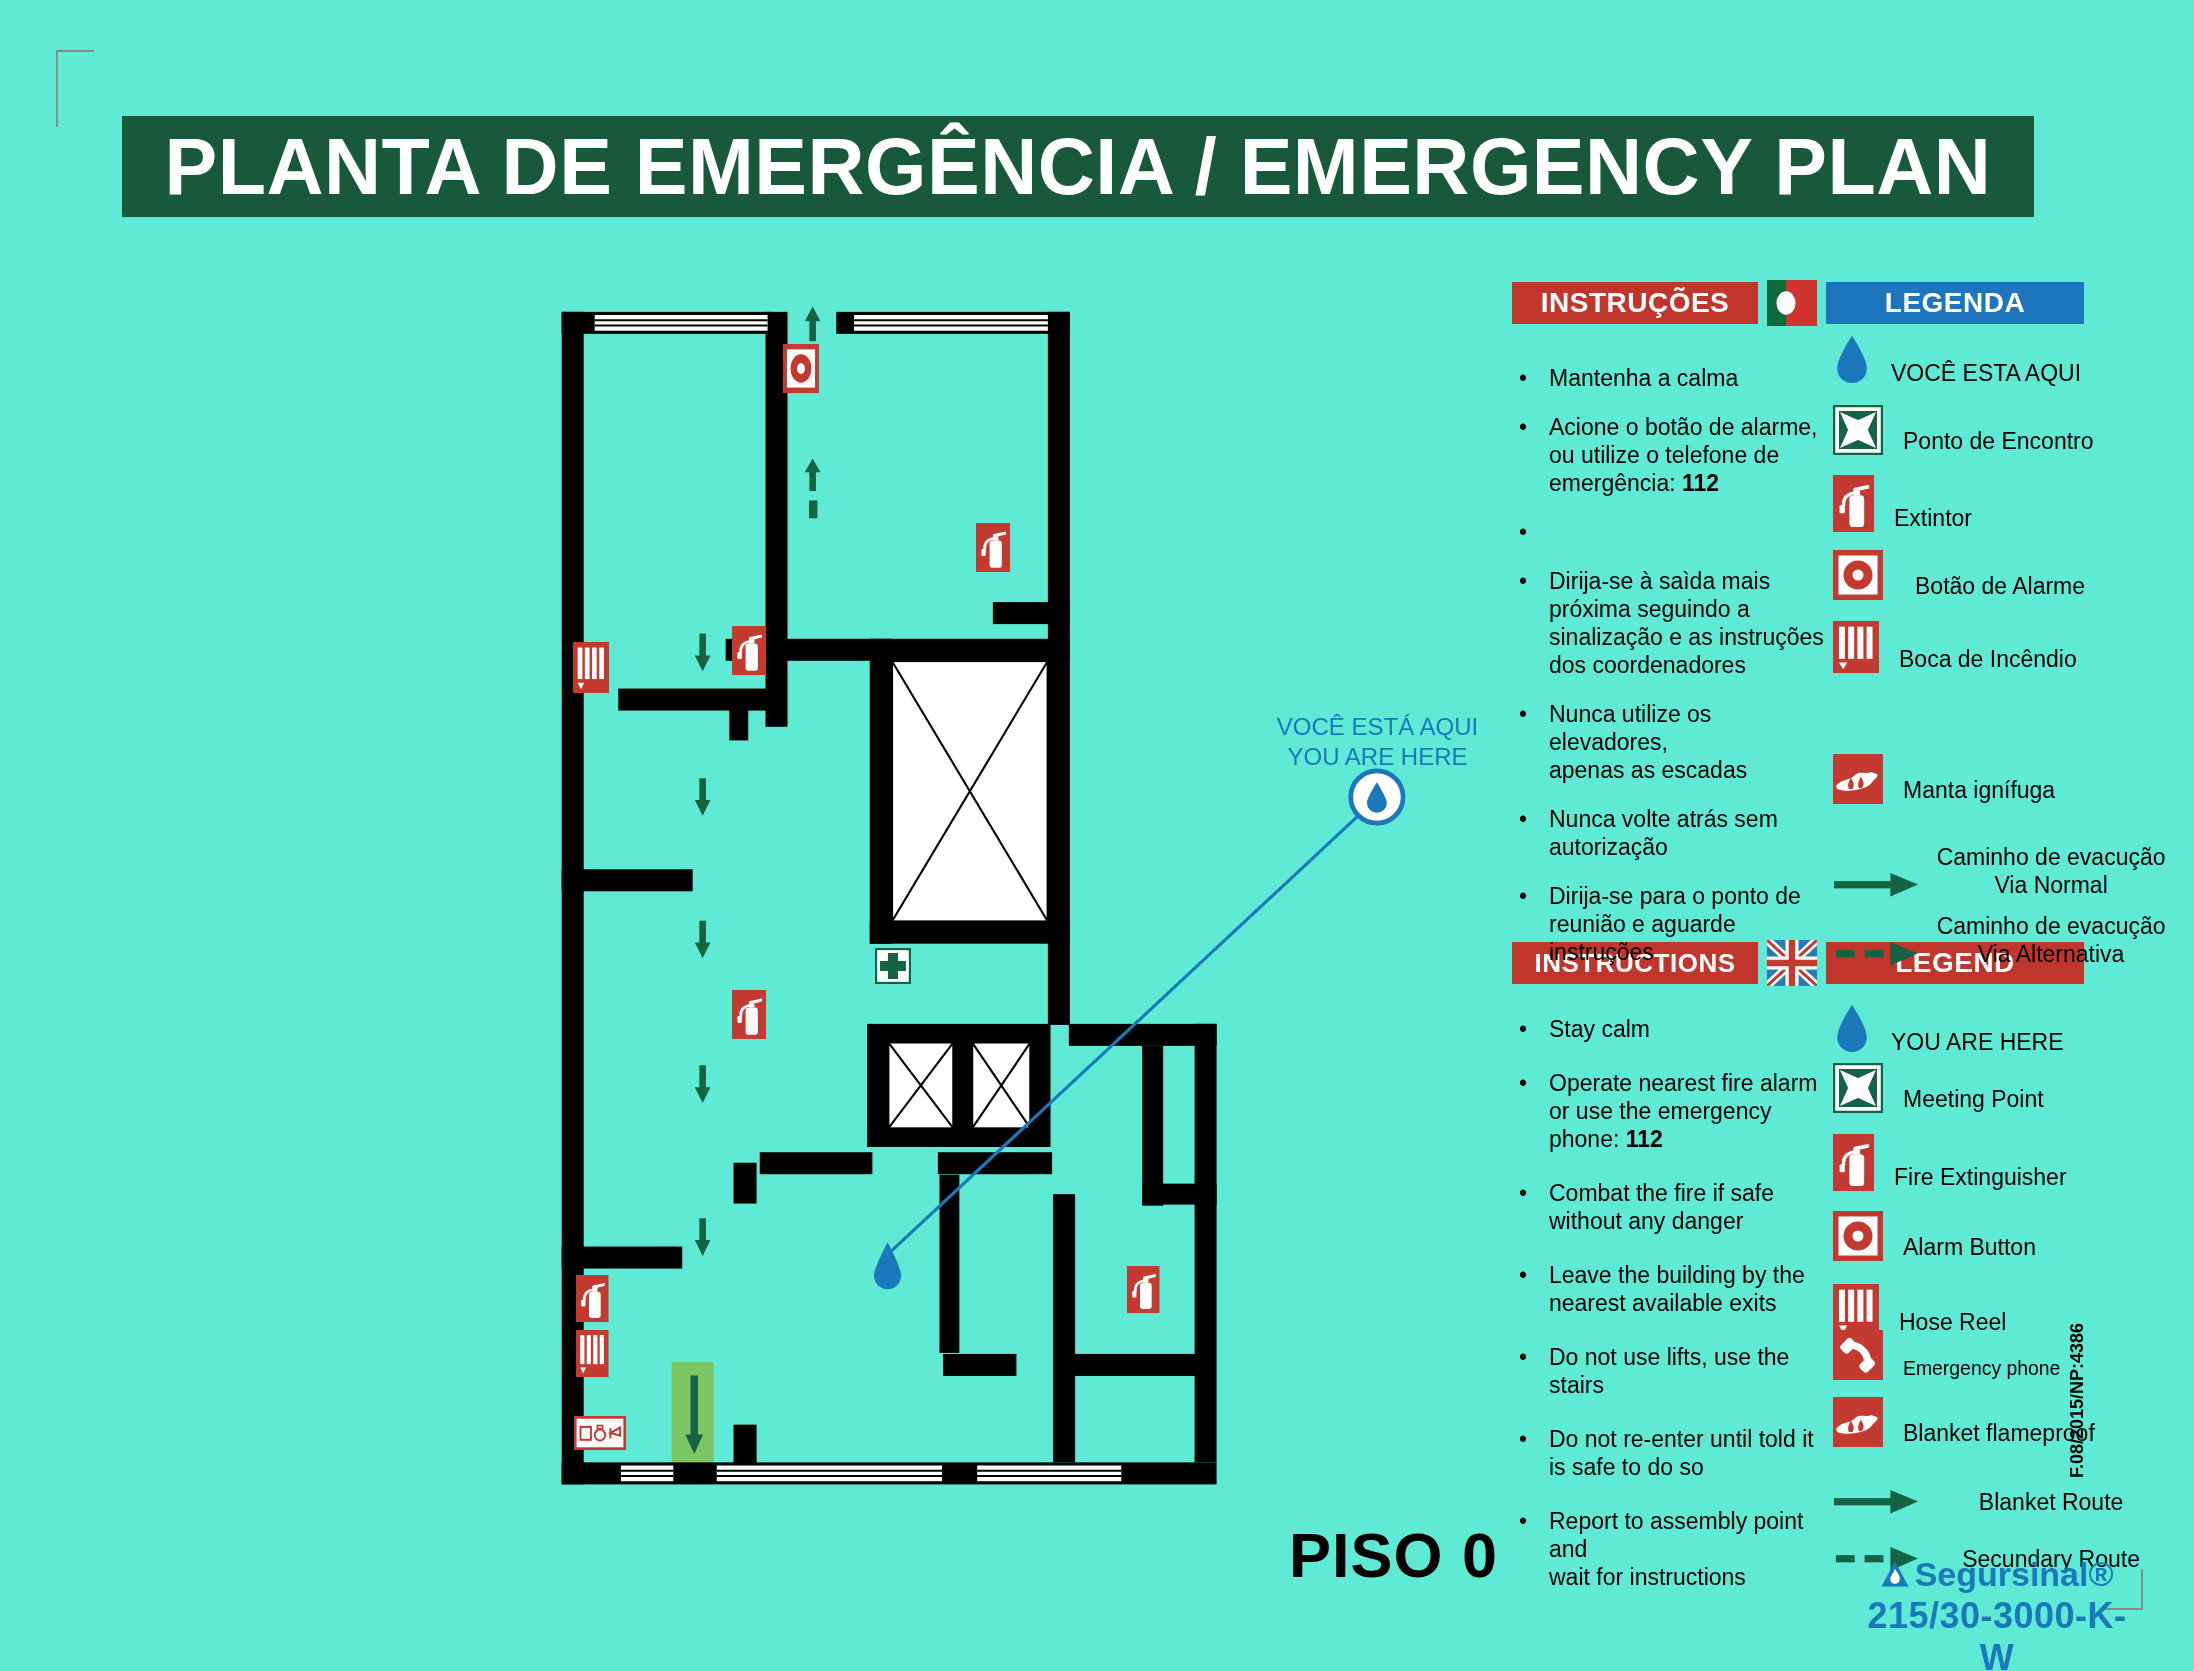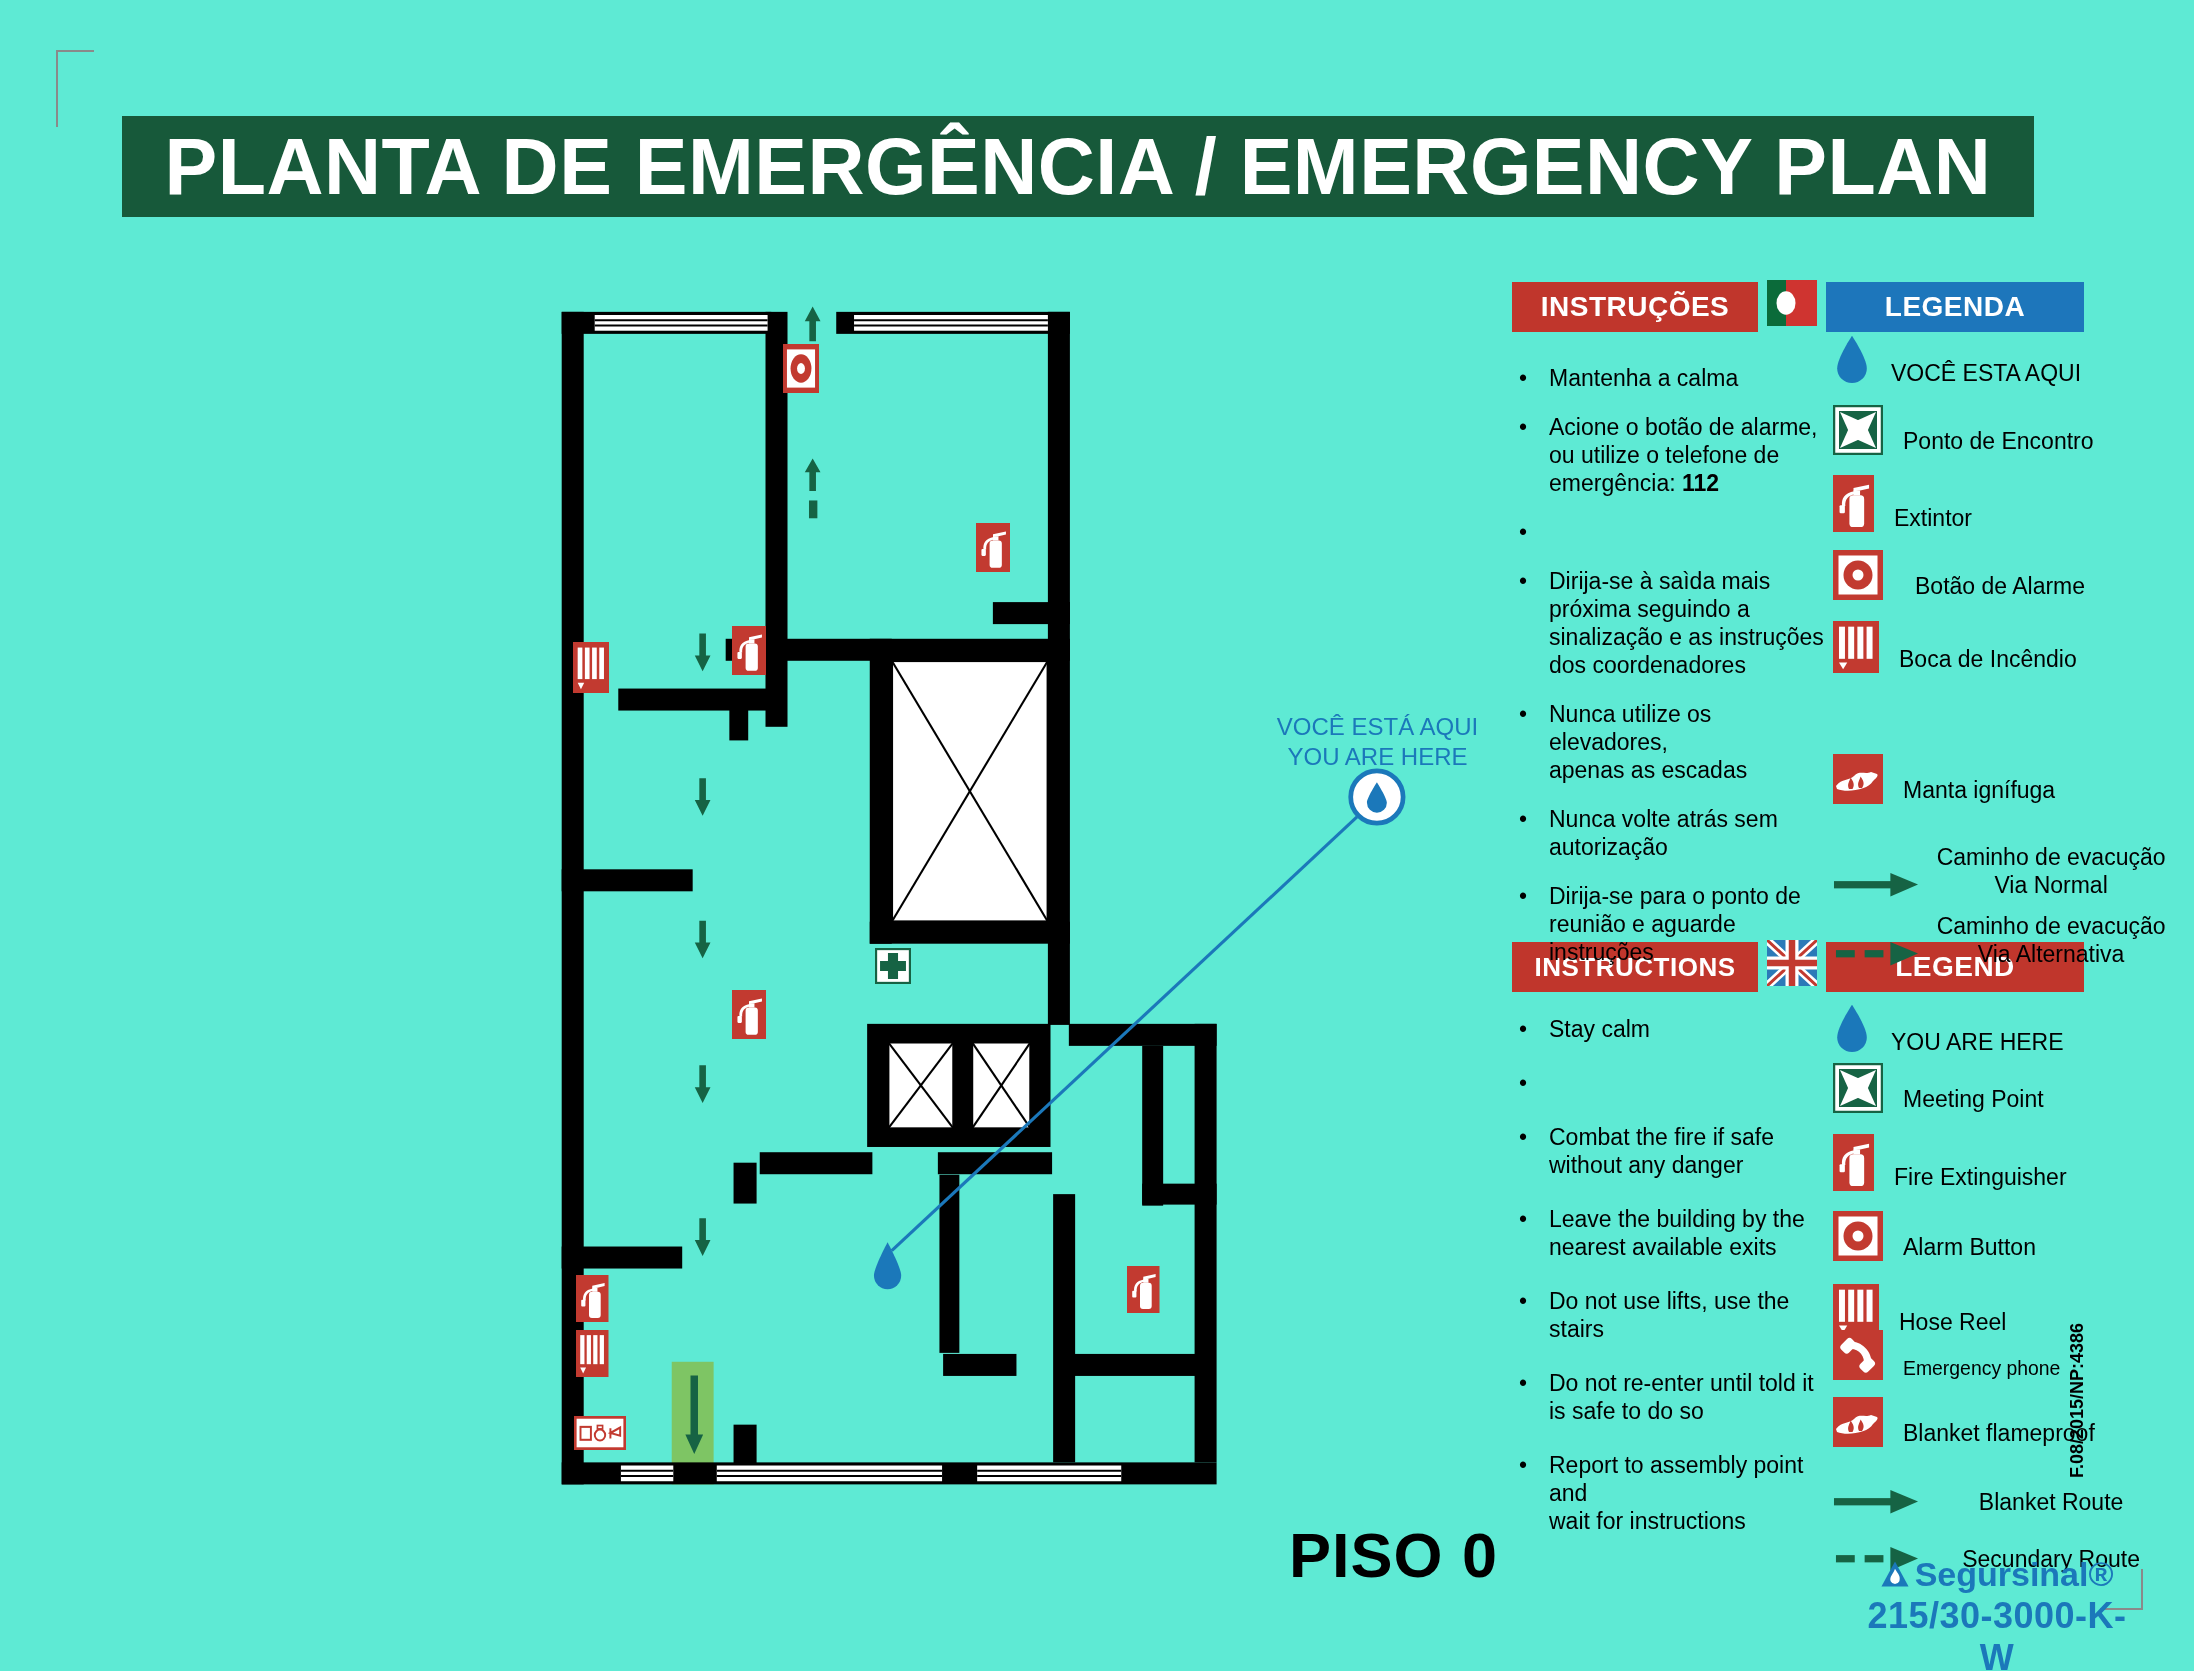--- a/index.html
+++ b/index.html
@@ -5,21 +5,21 @@
   html,body{margin:0;padding:0;background:#fff;}
   #page{position:relative;width:2194px;height:1672px;background:#5eead4;overflow:hidden;
         font-family:"Liberation Sans",sans-serif;color:#000;}
   
   .crop{position:absolute;background:#8a8a8a;}
   
   .title-banner{position:absolute;left:122px;top:116px;width:1912px;height:101px;background:#17593a;
     display:flex;align-items:center;justify-content:center;}
   .title-banner h1{margin:0;color:#fff;font-weight:bold;font-size:79px;white-space:nowrap;letter-spacing:0.5px;}
   
-  .hdr{position:absolute;height:50px;display:flex;align-items:center;justify-content:center;
+  .hdr{position:absolute;height:42px;display:flex;align-items:center;justify-content:center;
        color:#fff;font-weight:bold;font-size:28px;letter-spacing:0.5px;}
   .hdr-red{background:#c0362c;}
   .hdr-blue{background:#1d76bb;}
   .flag{position:absolute;width:50px;height:46px;}
   .flag svg{width:100%;height:100%;display:block;}
   
   .instr{position:absolute;width:314px;}
   .instr-item{display:flex;margin-bottom:21px;}
   .instr-en .instr-item{margin-bottom:26px;}
   .instr-item .bullet{width:30px;flex:none;font-size:23px;line-height:28px;}
@@ -126,20 +126,21 @@
         <div class="instr-text">Dirija-se para o ponto de<br>reunião e aguarde instruções</div>
       </div>
     </div>
   <div class="instr instr-en" id="en-instructions" style="left:1519px;top:1015px;">
       <div class="instr-item">
         <span class="bullet">•</span>
         <div class="instr-text">Stay calm</div>
       </div>
       <div class="instr-item">
         <span class="bullet">•</span>
+        <div class="instr-text">Operate nearest fire alarm<br>or use the emergency<br>phone: <b>112</b></div>
       </div>
       <div class="instr-item">
         <span class="bullet">•</span>
         <div class="instr-text">Combat the fire if safe<br>without any danger</div>
       </div>
       <div class="instr-item">
         <span class="bullet">•</span>
         <div class="instr-text">Leave the building by the<br>nearest available exits</div>
       </div>
       <div class="instr-item">

